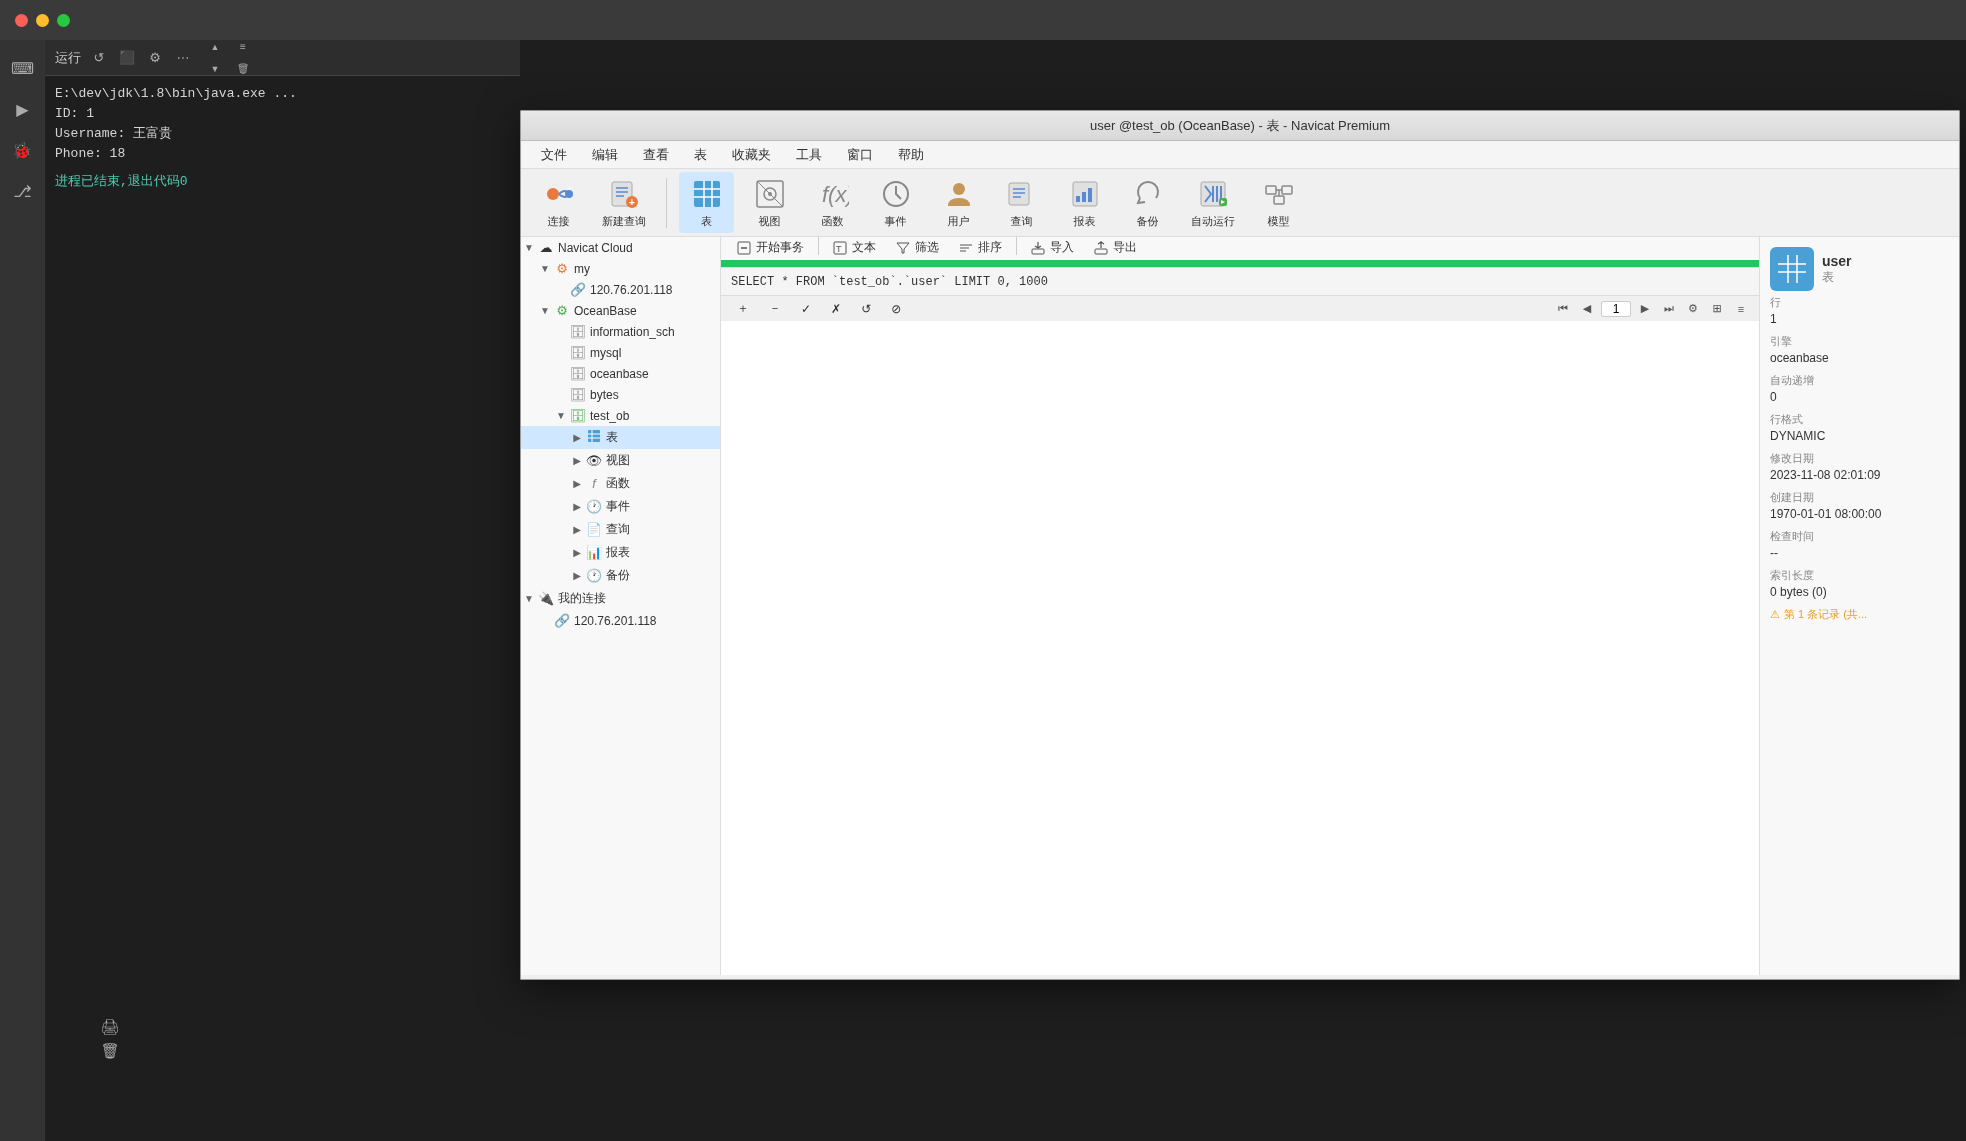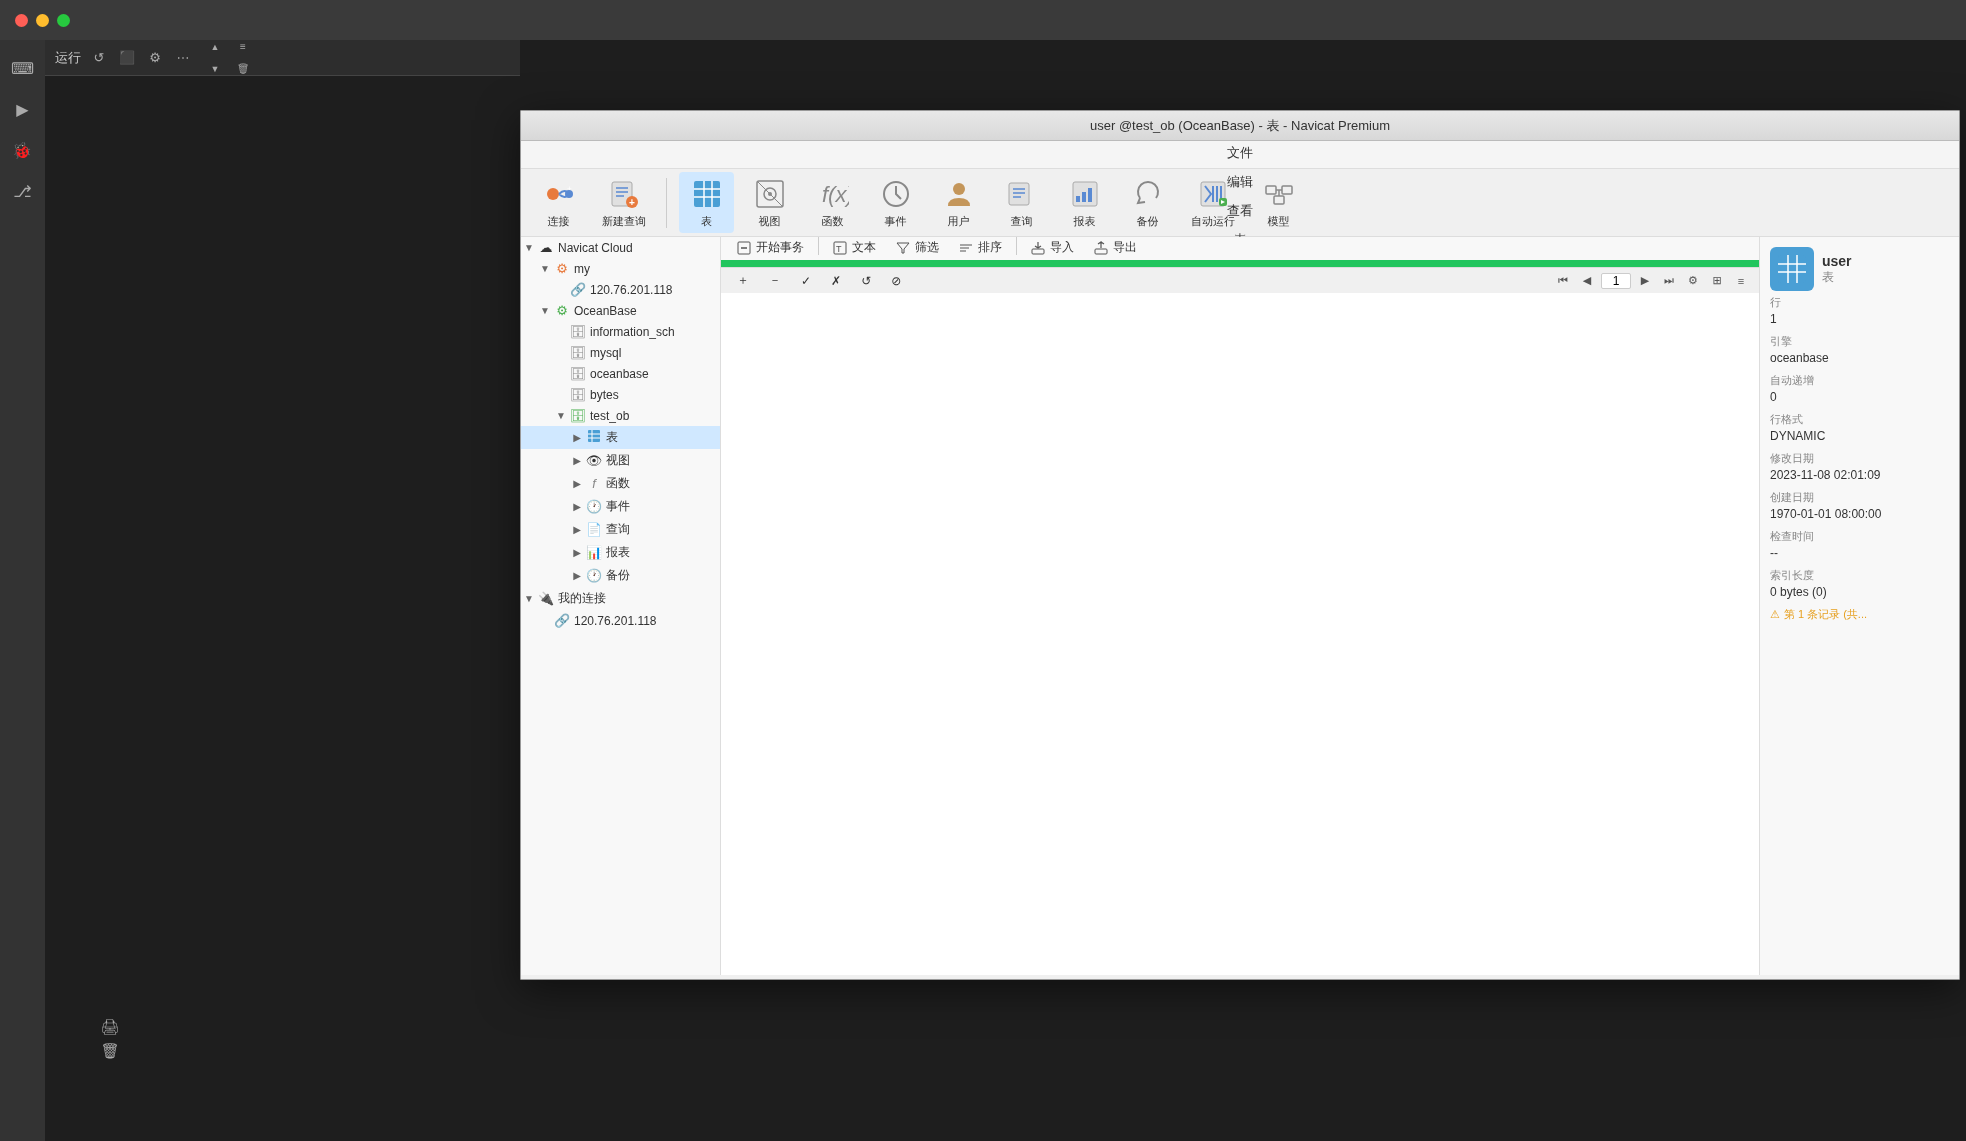--- a/index.html
+++ b/index.html
@@ -158,21 +158,20 @@
 
     
     .nav-menubar {
       height: 28px;
       background: #f5f5f5;
       border-bottom: 1px solid #ddd;
       display: flex;
       align-items: center;
       padding: 0 10px;
       gap: 5px;
-      flex-direction: column;
     }
 
     .menu-item {
       padding: 3px 10px;
       font-size: 13px;
       color: #333;
       cursor: pointer;
       border-radius: 3px;
     }
 
@@ -512,20 +511,28 @@
       <div class="run-icon-btn">⋯</div>
       <div style="display:flex;flex-direction:column;gap:2px;margin-left:4px">
         <div class="run-icon-btn" style="font-size:9px;">▲</div>
         <div class="run-icon-btn" style="font-size:9px;">▼</div>
       </div>
       <div style="display:flex;flex-direction:column;gap:2px">
         <div class="run-icon-btn" style="font-size:10px;">≡</div>
         <div class="run-icon-btn" style="font-size:10px;">🗑</div>
       </div>
     </div>
+    <div class="run-output">
+      <div class="cmd-line">E:\dev\jdk\1.8\bin\java.exe ...</div>
+      <div class="cmd-line">ID: 1</div>
+      <div class="cmd-line">Username: 王富贵</div>
+      <div class="cmd-line">Phone: 18</div>
+      <div style="height:8px"></div>
+      <div class="finished">进程已结束,退出代码0</div>
+    </div>
 
     <div style="position:absolute; left:55px; bottom:80px; display:flex; flex-direction:column; gap:4px;">
       <div class="run-icon-btn" style="color:#aaa; font-size:15px;">🖨</div>
       <div class="run-icon-btn" style="color:#aaa; font-size:15px;">🗑</div>
     </div>
   </div>
 </div>
 
 <div class="navicat-window">
 
@@ -853,20 +860,23 @@
         <div class="tbl-btn">
           <svg width="14" height="14" viewBox="0 0 14 14" style="margin-right:2px;">
               <rect x="1" y="8" width="12" height="5" rx="1" fill="none" stroke="#555"></rect>
               <polyline points="7,7 7,1 4,3 7,1 10,3" fill="none" stroke="#555" stroke-width="1.2"></polyline>
             </svg>
           <span>导出</span>
         </div>
       </div>
 
 
+      <div class="sql-bar">
+        <span>SELECT * FROM `test_ob`.`user` LIMIT 0, 1000</span>
+      </div>
 
       <div class="nav-statusbar">
 
         <div style="display:flex;align-items:center;gap:4px;">
           <div class="tbl-btn" title="add">＋</div>
           <div class="tbl-btn" title="delete">－</div>
           <div class="tbl-btn" title="confirm">✓</div>
           <div class="tbl-btn" title="discard">✗</div>
           <div class="tbl-btn" title="refresh">↺</div>
           <div class="tbl-btn" title="clear">⊘</div>

